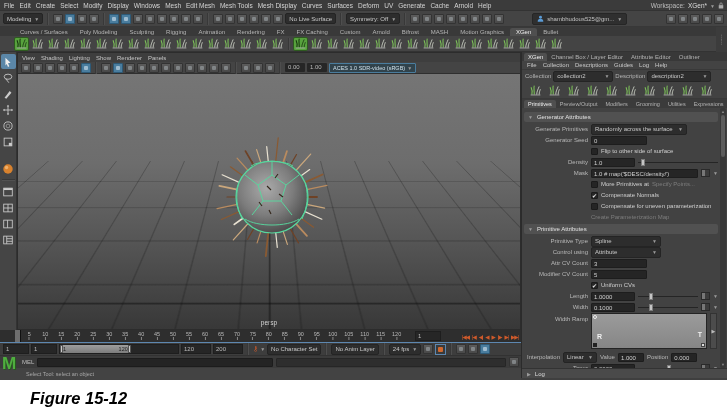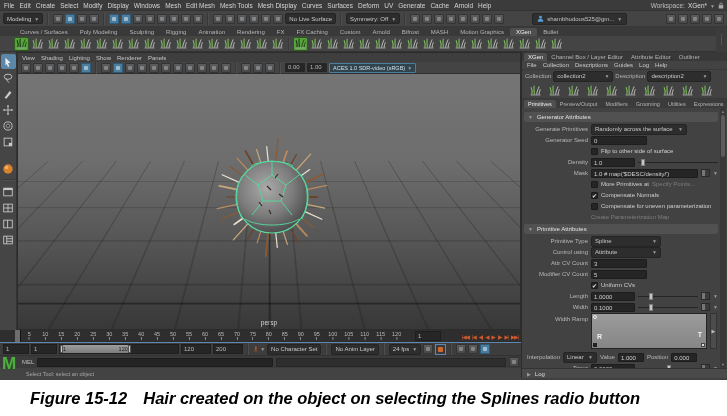--- a/index.html
+++ b/index.html
@@ -120,21 +120,21 @@
   
   .cmdrow{left:0;top:356px;width:521px;height:12px;background:#3b3b3b;display:flex;align-items:center;gap:3px;padding:0 2px 0 22px;}
   .cmdlab{font-size:6px;color:#bdbdbd;flex:none;}
   .cmdin{flex:1;height:9px;background:#242424;border:1px solid #1c1c1c;border-radius:1px;}
   .cmdout{width:230px;height:9px;background:#2e2e2e;border:1px solid #262626;border-radius:1px;}
   .helprow{left:0;top:368px;width:521px;height:12px;background:#434343;display:flex;align-items:center;padding-left:26px;font-size:5.5px;color:#a8a8a8;}
   .mlogo{left:2px;top:351px;width:20px;height:26px;font-size:17px;font-weight:bold;color:#4fae3f;text-shadow:1px 1px 0 #27571f;line-height:26px;}
 
   
   .caption{position:absolute;left:0;top:380px;width:727px;height:36px;background:#fff;color:#000;display:flex;align-items:center;padding-left:30px;font-family:"Liberation Serif",serif;font-style:italic;font-weight:bold;font-size:16.5px;}
-  .caption .flabel{margin-right:16px;}
+  .caption .flabel{margin-right:32px;}
 
   .locksvg{width:6px;height:7px;}
   .person{width:7px;height:7px;}
 </style>
 </head>
 <body>
 
 <div class="screen">
   <div class="maya">
 
@@ -1150,15 +1150,14 @@
     </div>
 
     <div class="abs helprow">
       <span>Select Tool: select an object</span>
     </div>
     <div class="abs mlogo">M</div>
   </div>
 
   <div class="caption">
     <span class="flabel">Figure 15-12</span>
-    <span>Hair created on the object on selecting the Splines radio button</span>
   </div>
 </div>
 
 </body></html>

